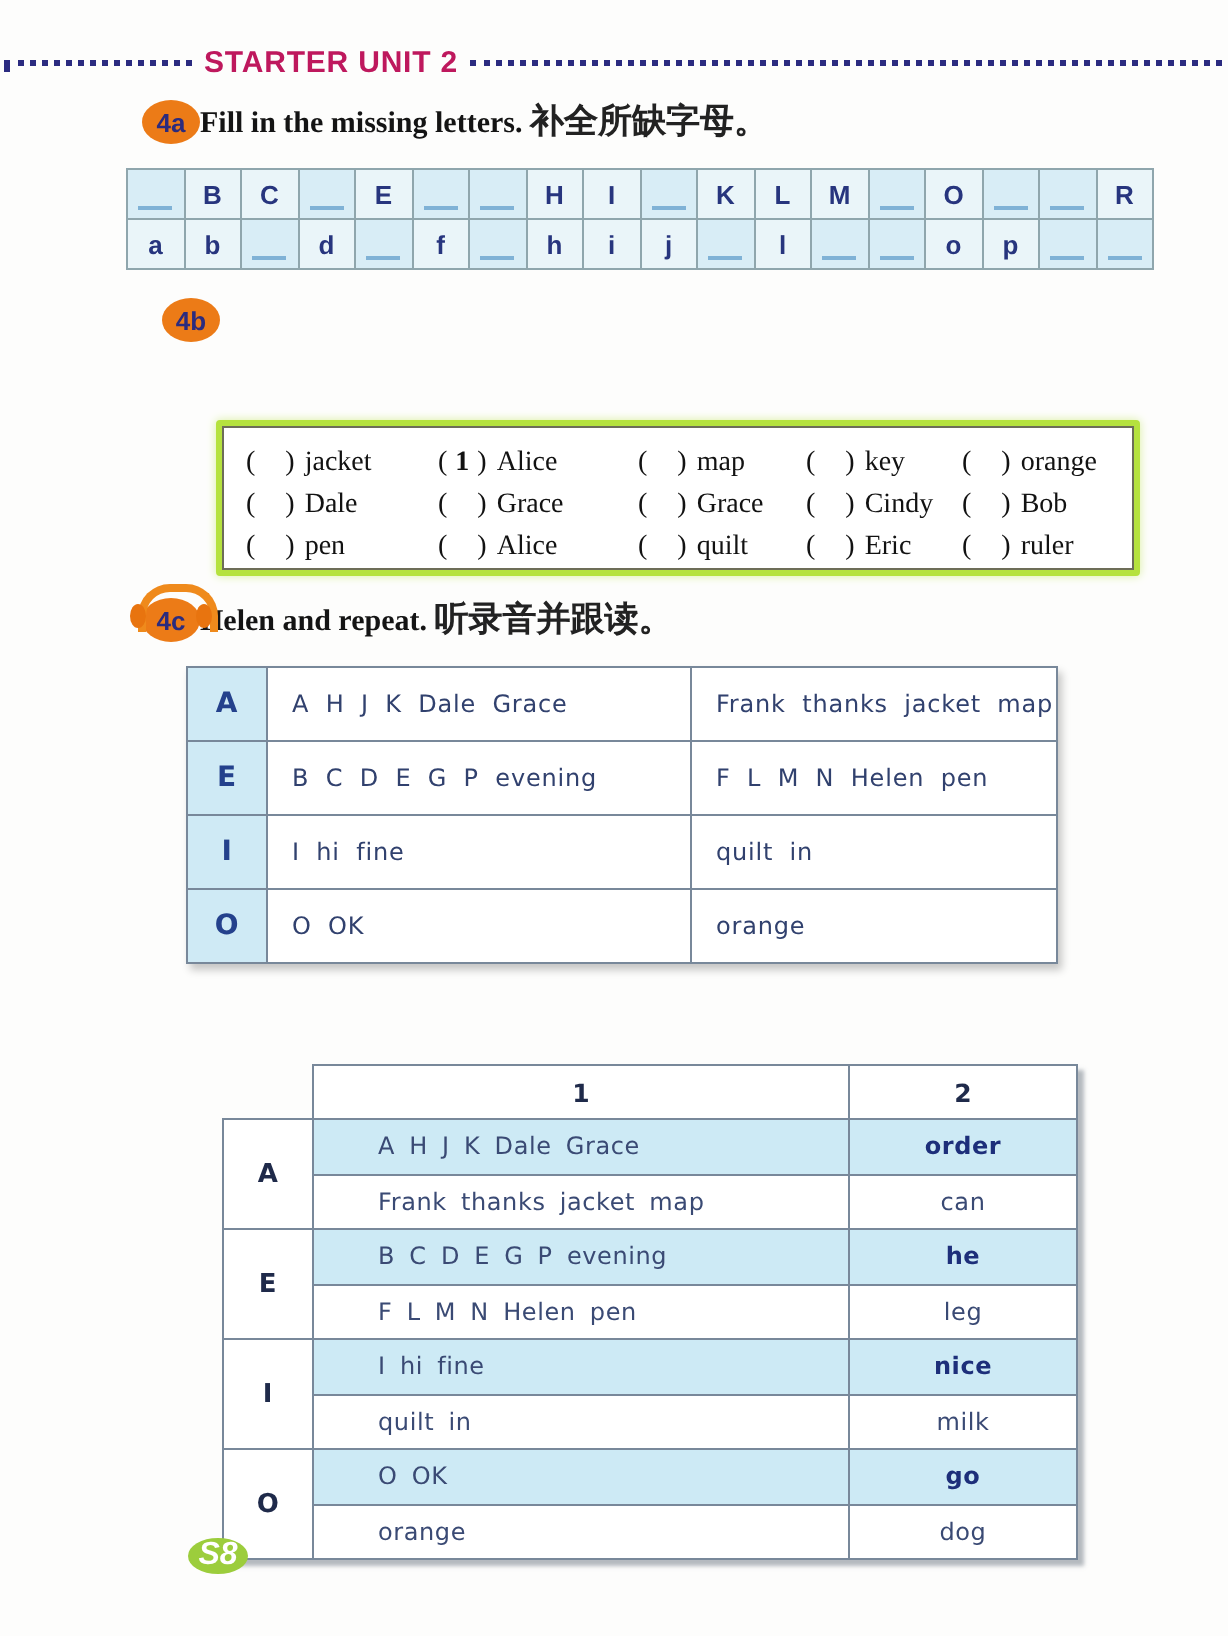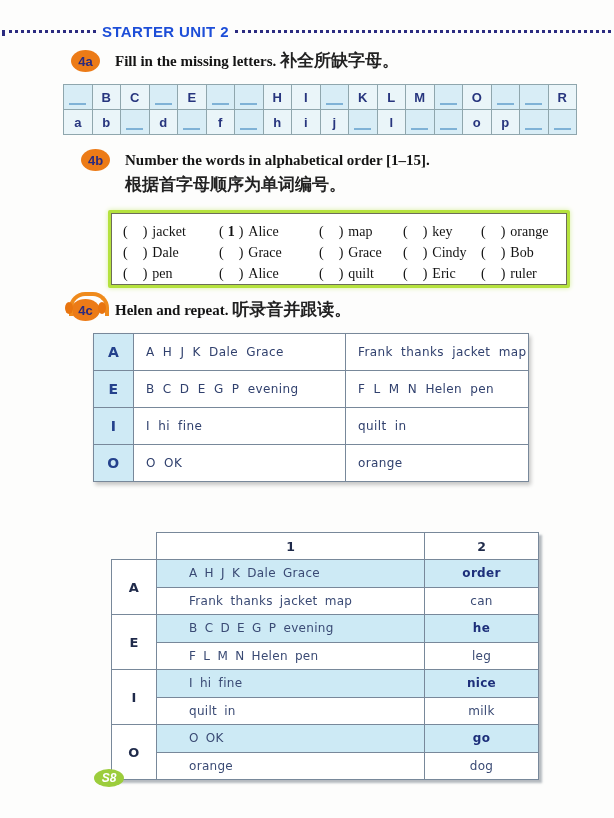--- a/index.html
+++ b/index.html
@@ -6,26 +6,26 @@
   .page{position:relative;width:614px;height:818px;background:#fdfdfc;overflow:hidden;
         font-family:"Liberation Sans",sans-serif;}
 
   
   .unit-header{position:absolute;top:23px;left:2px;right:3px;height:16px;
                display:flex;align-items:center;}
   .dots{height:0;border-top:3px dotted #2b2b80;}
   .dots.left{width:94px;}
   .dots.right{flex:1;}
   .unit-title{font-family:"Liberation Sans",sans-serif;font-weight:bold;font-size:15px;
-              color:#1d4ed8;letter-spacing:.4px;padding:0 6px;white-space:nowrap;}
+              color:#be185d;letter-spacing:.4px;padding:0 6px;white-space:nowrap;}
   .lead-dot{position:absolute;left:2px;top:33px;width:3px;height:3px;background:#2b2b80;}
 
   
   .sec-head{position:absolute;display:flex;align-items:flex-start;}
-  .badge-wrap{position:relative;flex:0 0 auto;margin-right:15px;}
+  .badge-wrap{position:relative;flex:0 0 auto;}
   .badge{display:flex;align-items:center;justify-content:center;width:29px;height:22px;
          border-radius:50%;background:#ec7b17;color:#2b2b7e;font-weight:bold;font-size:13px;
          font-family:"Liberation Sans",sans-serif;}
   .titles{font-family:"Liberation Serif",serif;font-weight:bold;font-size:15px;color:#141414;
           line-height:20px;padding-top:1px;}
   .title-zh{font-size:17px;color:#222;}
   .zh-block{display:block;margin-top:5px;}
 
   
   .hp-band{position:absolute;left:-2px;top:-7px;width:32px;height:20px;
@@ -82,21 +82,21 @@
   .table-d td.spacer{border:none;background:transparent;box-shadow:none;}
   .table-d td.letter{width:42px;text-align:center;font-weight:bold;font-size:13px;
                      color:#1f2a4a;word-spacing:0;}
   .table-d td.c1{width:234px;padding-left:32px;}
   .table-d td.c2{width:111px;text-align:center;}
   .table-d td.shade{background:#cdeaf5;}
   .table-d td.c2.shade{font-weight:bold;color:#1d2f7a;}
 
   
   .page-num{position:absolute;top:769px;left:94px;width:30px;height:18px;border-radius:50%;
-            background:#9ccd3c;color:#fff;font-weight:bold;font-style:italic;font-size:12px;
+            background:#9ccd3c;color:#fff;font-weight:bold;font-style:italic;font-size:16px;
             display:flex;align-items:center;justify-content:center;
             font-family:"Liberation Sans",sans-serif;}
 </style>
 </head>
 <body>
 
 <div class="page">
 
   <span class="lead-dot"></span>
   <div class="unit-header">
@@ -221,24 +221,20 @@
         <span class="underline"></span>
       </div>
       <div class="cell blank">
         <span class="underline"></span>
       </div>
     </div>
 
   <div class="sec-head" style="top:149px;left:81px;">
     <span class="badge-wrap">
       <span class="badge">4b</span>
-    </span>
-    <span class="titles">
-      <span class="title-en">Number the words in alphabetical order [1–15].</span>
-      <span class="title-zh zh-block">根据首字母顺序为单词编号。</span>
     </span>
   </div>
   <div class="word-box">
     <div class="word-grid" id="words-grid">
         <div class="word-item">
           <span class="paren">(</span>
           <span class="num"></span>
           <span class="paren">)</span>
           <span class="word">jacket</span>
         </div>

